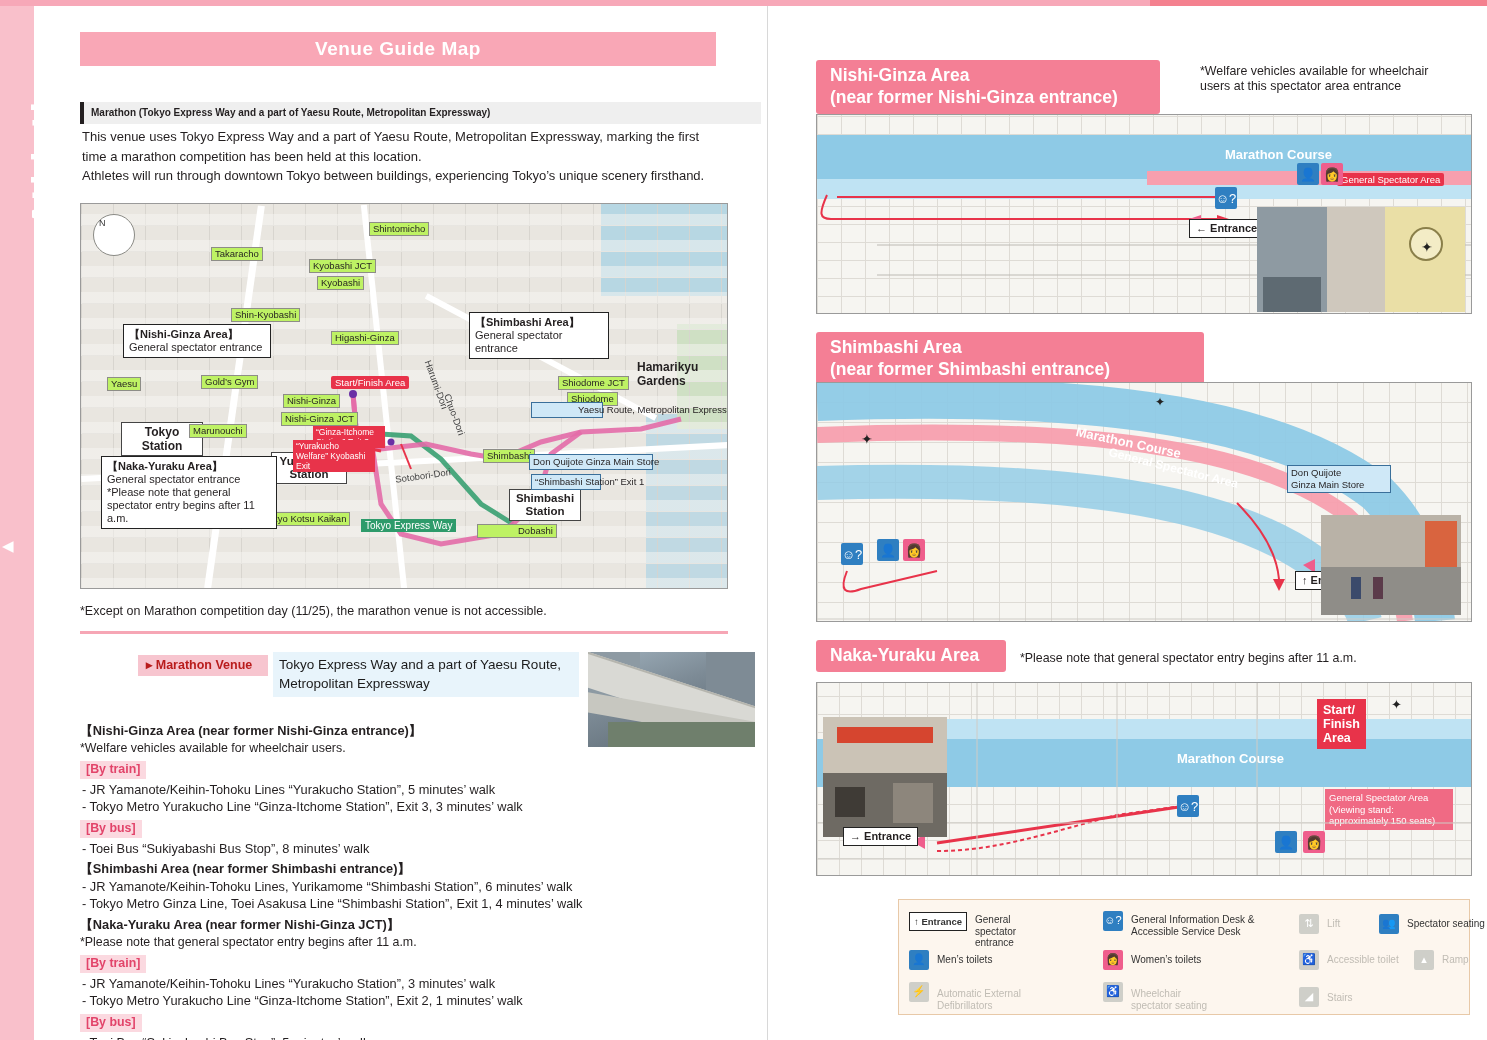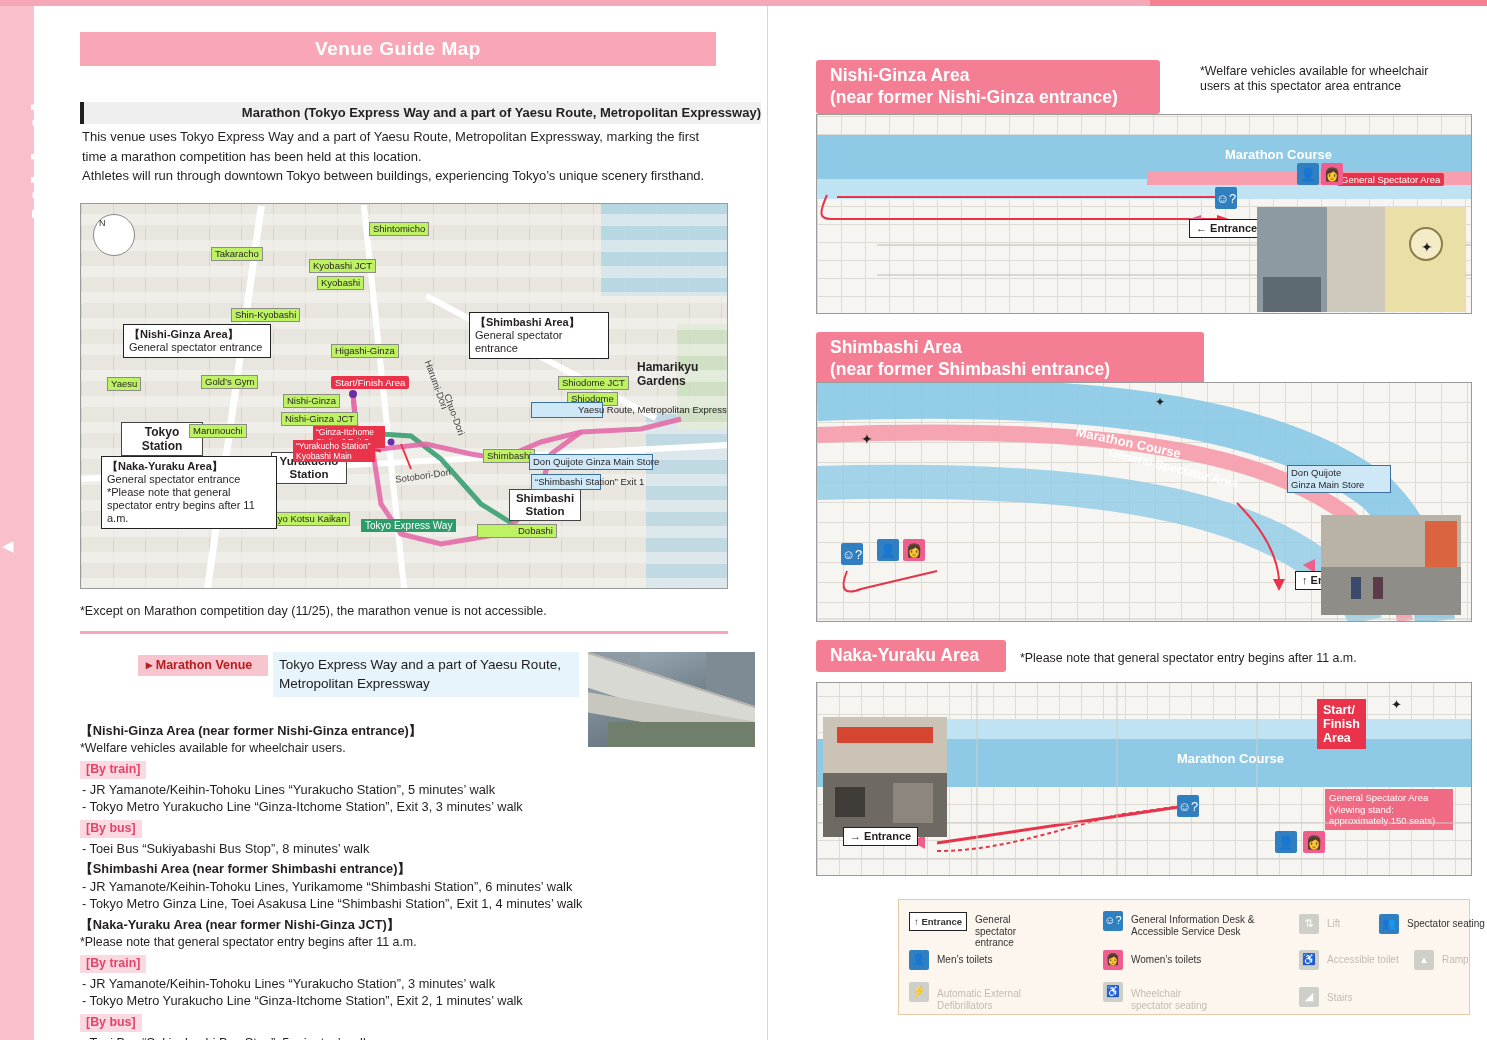--- a/index.html
+++ b/index.html
@@ -42,21 +42,21 @@
 
   .title-bar {
     position:absolute; left:46px; top:26px; width:636px; height:34px;
     background:#f9a7b6; color:#ffffff; font-size:19px; font-weight:bold;
     text-align:center; line-height:34px; letter-spacing:0.5px;
   }
 
   .sub-head {
     position:absolute; left:46px; top:96px; width:681px; height:22px;
     background:#efefef; border-left:4px solid #231f20;
-    font-size:13px; font-weight:bold; line-height:22px; padding-left:7px;text-align:right;
+    font-size:10px; font-weight:bold; line-height:22px; padding-left:7px;
   }
   .intro {
     position:absolute; left:48px; top:121px; width:640px;
     font-size:13px; line-height:19.5px;
   }
 
   .map-box {
     position:absolute; left:46px; top:197px; width:648px; height:386px;
     border:1px solid #9a9a9a; background:#ebe9e4; overflow:hidden;
   }
@@ -231,21 +231,21 @@
     </svg>
 
     <div style="position:absolute;left:12px;top:10px;width:42px;height:42px;border-radius:50%;background:#ffffff;border:1px solid #8a8a85;"></div>
     <div style="position:absolute;left:18px;top:14px;font-size:9px;color:#333;">N</div>
 
     <div class="lbl-grey" style="left:288px;top:18px;">Shintomicho</div>
     <div class="lbl-grey" style="left:130px;top:43px;">Takaracho</div>
     <div class="lbl-grey" style="left:228px;top:55px;">Kyobashi JCT</div>
     <div class="lbl-grey" style="left:236px;top:72px;">Kyobashi</div>
     <div class="lbl-grey" style="left:150px;top:104px;">Shin-Kyobashi</div>
-    <div class="lbl-grey" style="left:250px;top:140px;">Higashi-Ginza</div>
+    <div class="lbl-grey" style="left:250px;top:127px;">Higashi-Ginza</div>
     <div class="lbl-grey" style="left:390px;top:114px;">Ginza</div>
     <div class="lbl-grey" style="left:26px;top:173px;">Yaesu</div>
     <div class="lbl-grey" style="left:120px;top:171px;">Gold’s Gym</div>
     <div class="lbl-grey" style="left:477px;top:172px;">Shiodome JCT</div>
     <div class="lbl-grey" style="left:486px;top:188px;">Shiodome</div>
     <div style="position:absolute;left:556px;top:156px;width:80px;font-size:12px;font-weight:bold;line-height:14px;">Hamarikyu Gardens</div>
     <div style="position:absolute;left:40px;top:218px;width:82px;background:#ffffff;border:1px solid #444;font-size:12px;font-weight:bold;line-height:14px;text-align:center;padding:2px;">Tokyo Station</div>
     <div class="lbl-grey" style="left:108px;top:220px;">Marunouchi</div>
     <div class="lbl-grey" style="left:202px;top:190px;">Nishi-Ginza</div>
     <div class="lbl-grey" style="left:200px;top:208px;">Nishi-Ginza JCT</div>
@@ -254,21 +254,21 @@
     <div style="position:absolute;left:314px;top:266px;font-size:9.5px;color:#444;transform:rotate(-8deg);">Sotobori-Dori</div>
     <div class="lbl-grey" style="left:402px;top:245px;">Shimbashi</div>
     <div style="position:absolute;left:190px;top:248px;width:76px;background:#ffffff;border:1px solid #444;font-size:11.5px;font-weight:bold;line-height:13px;text-align:center;padding:2px;">Yurakucho Station</div>
     <div class="lbl-grey" style="left:178px;top:308px;">Tokyo Kotsu Kaikan</div>
     <div style="position:absolute;left:280px;top:315px;background:#2e9b6b;color:#fff;font-size:10px;padding:1px 4px;">Tokyo Express Way</div>
     <div class="lbl-grey" style="left:396px;top:320px;padding-left:40px;">Dobashi</div>
     <div style="position:absolute;left:428px;top:285px;width:72px;background:#ffffff;border:1px solid #444;font-size:11.5px;font-weight:bold;line-height:13px;text-align:center;padding:2px;">Shimbashi Station</div>
 
     <div class="lbl-red" style="left:250px;top:172px;">Start/Finish Area</div>
     <div style="position:absolute;left:232px;top:222px;background:#e8334a;color:#fff;font-size:8.5px;line-height:10px;padding:1px 3px;width:72px;">“Ginza-Itchome Station” Exit 3</div>
-    <div style="position:absolute;left:212px;top:236px;background:#e8334a;color:#fff;font-size:8.5px;line-height:10px;padding:1px 3px;width:82px;">“Yurakucho Station” Kyobashi Main</div>
+    <div style="position:absolute;left:212px;top:236px;background:#e8334a;color:#fff;font-size:8.5px;line-height:10px;padding:1px 3px;width:82px;">“Yurakucho Welfare” Kyobashi Exit</div>
 
     <div class="lbl-blue" style="left:450px;top:198px;width:72px;padding-left:46px;">Yaesu Route, Metropolitan Expressway</div>
     <div class="lbl-blue" style="left:448px;top:250px;width:124px;">Don Quijote Ginza Main Store</div>
     <div class="lbl-blue" style="left:450px;top:270px;width:70px;">“Shimbashi Station” Exit 1</div>
 
     <div style="position:absolute;left:42px;top:120px;width:148px;background:#fff;border:1px solid #222;padding:3px 5px;font-size:11px;line-height:13px;">
       <b>【Nishi-Ginza Area】</b><br>
       <span>General spectator entrance</span>
     </div>
     <div style="position:absolute;left:388px;top:108px;width:140px;background:#fff;border:1px solid #222;padding:3px 5px;font-size:11px;line-height:13px;">

